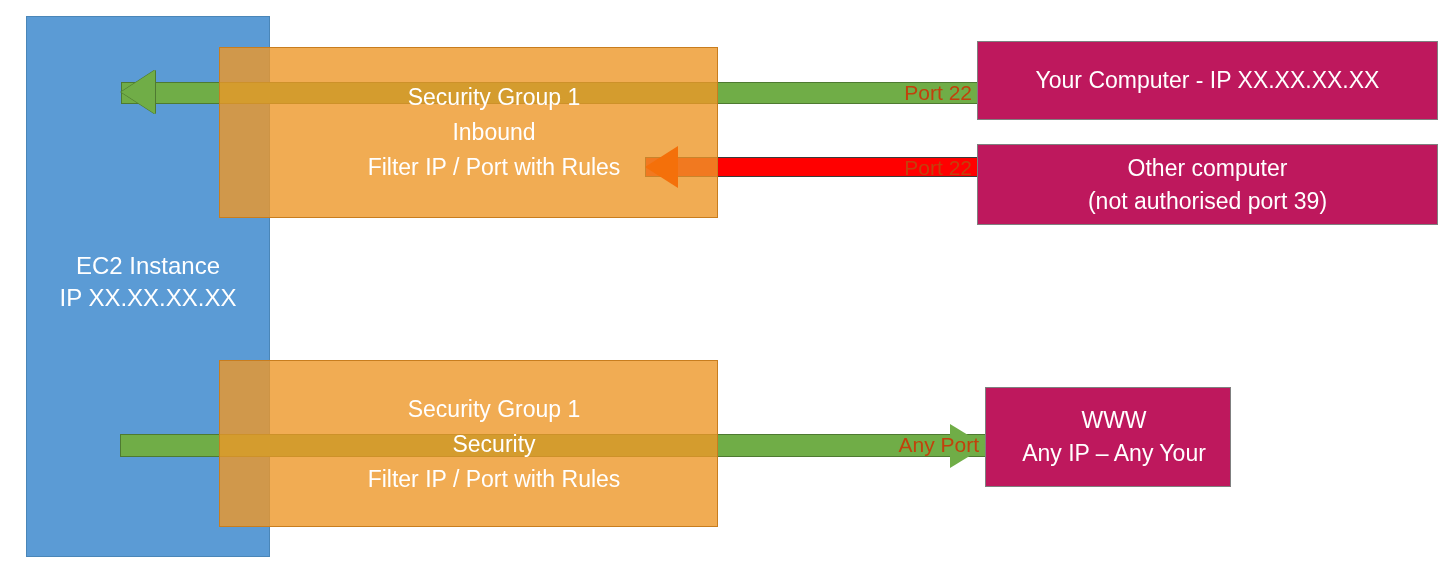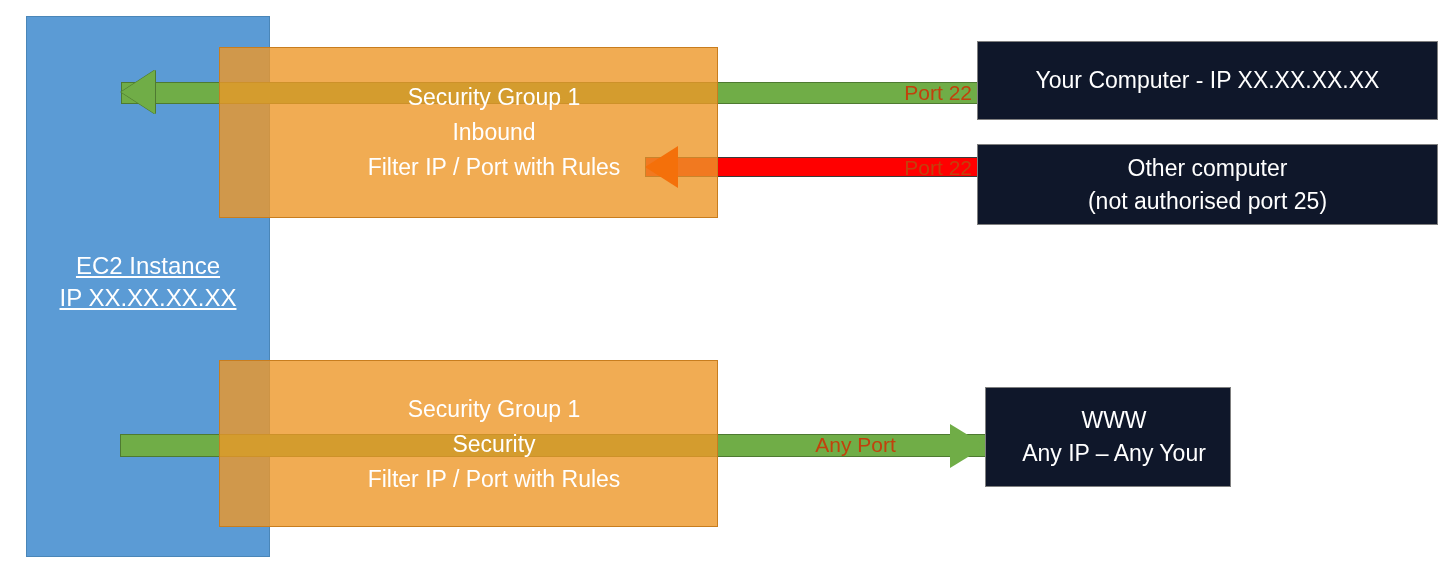--- a/index.html
+++ b/index.html
@@ -33,21 +33,20 @@
   .ec2-label {
     left: 26px;
     top: 250px;
     width: 244px;
     text-align: center;
     color: #ffffff;
     font-size: 24px;
     line-height: 32px;
     z-index: 6;
     pointer-events: none;
-    text-decoration: underline;
   }
 
   
   .sg-box {
     background: rgba(237, 151, 40, 0.80);
     border: 1px solid #c87d1e;
     box-sizing: border-box;
     z-index: 3;
   }
   .sg-inbound {
@@ -144,25 +143,25 @@
     z-index: 7;
     color: #c2410c;
     font-size: 21px;
     line-height: 22px;
     text-align: right;
     pointer-events: none;
     white-space: nowrap;
   }
   .port-label-top    { left: 800px; top: 82px;  width: 172px; }
   .port-label-bottom { left: 800px; top: 157px; width: 172px; }
-  .port-label-out    { left: 778px; top: 434px; width: 155px; text-align: center; }
+  .port-label-out    { left: 824px; top: 434px; width: 155px; }
 
   
   .gray-box {
-    background: #0f172a;
+    background: #be185d;
     border: 1px solid #7f7f7f;
     box-sizing: border-box;
     z-index: 6;
     display: flex;
     align-items: center;
     justify-content: center;
     color: #ffffff;
     font-size: 23px;
     line-height: 33px;
     text-align: center;
@@ -210,21 +209,21 @@
 
   <div class="abs gray-box gray-your-computer">
     <div>
       <div>Your Computer - IP XX.XX.XX.XX</div>
     </div>
   </div>
 
   <div class="abs gray-box gray-other-computer">
     <div>
       <div>Other computer</div>
-      <div>(not authorised port 25)</div>
+      <div>(not authorised port 39)</div>
     </div>
   </div>
 
   <div class="abs gray-box gray-www">
     <div>
       <div>WWW</div>
       <div>Any IP – Any Your</div>
     </div>
   </div>
 

